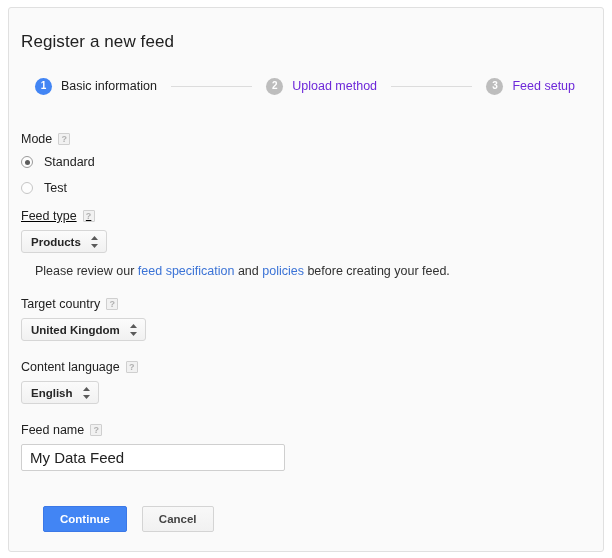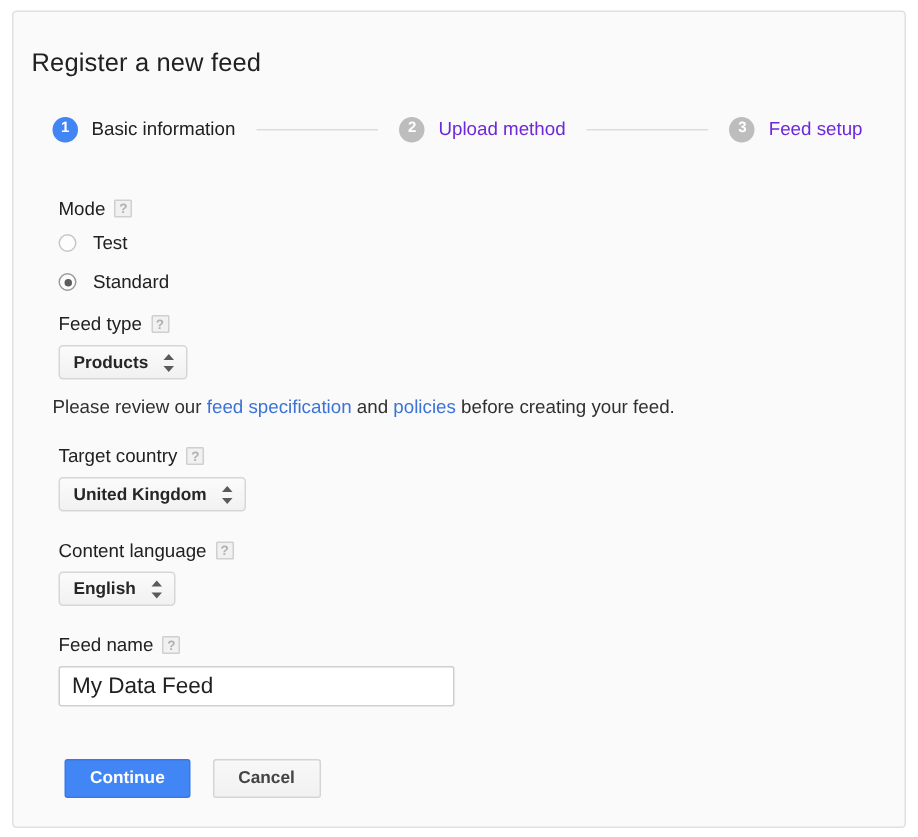--- a/index.html
+++ b/index.html
@@ -82,21 +82,21 @@
     flex: 1 1 auto;
     height: 1px;
     background: #dcdcdc;
     margin: 0 14px;
     min-width: 20px;
   }
 
   
   .field {
     position: absolute;
-    left: 30px;
+    left: 12px;
   }
   .field-label {
     font-size: 12.5px;
     color: #212121;
     display: flex;
     align-items: center;
     white-space: nowrap;
   }
   .help-icon {
     display: inline-flex;
@@ -268,30 +268,30 @@
     </div>
 
   </div>
 
   <div class="field" style="top:124px;">
     <div class="field-label">
       <span>Mode</span>
       <span class="help-icon">?</span>
     </div>
     <div class="radio-row">
+      <span class="radio checked"></span>
+      <span class="radio-label">Standard</span>
+    </div>
+    <div class="radio-row">
       <span class="radio"></span>
       <span class="radio-label">Test</span>
     </div>
-    <div class="radio-row">
-      <span class="radio checked"></span>
-      <span class="radio-label">Standard</span>
-    </div>
-  </div>
-
-  <div class="field" style="top:201px;">
+  </div>
+
+  <div class="field" style="top:201px;text-decoration:underline;">
     <div class="field-label">
       <span>Feed type</span>
       <span class="help-icon">?</span>
     </div>
     <div class="select">
       <span>Products</span>
       <span class="select-arrows">
         <svg width="9" height="14" viewBox="0 0 9 14" aria-hidden="true">
           <polygon points="4.5,1 8,5 1,5" fill="#5a5a5a"></polygon>
           <polygon points="4.5,13 8,9 1,9" fill="#5a5a5a"></polygon>

